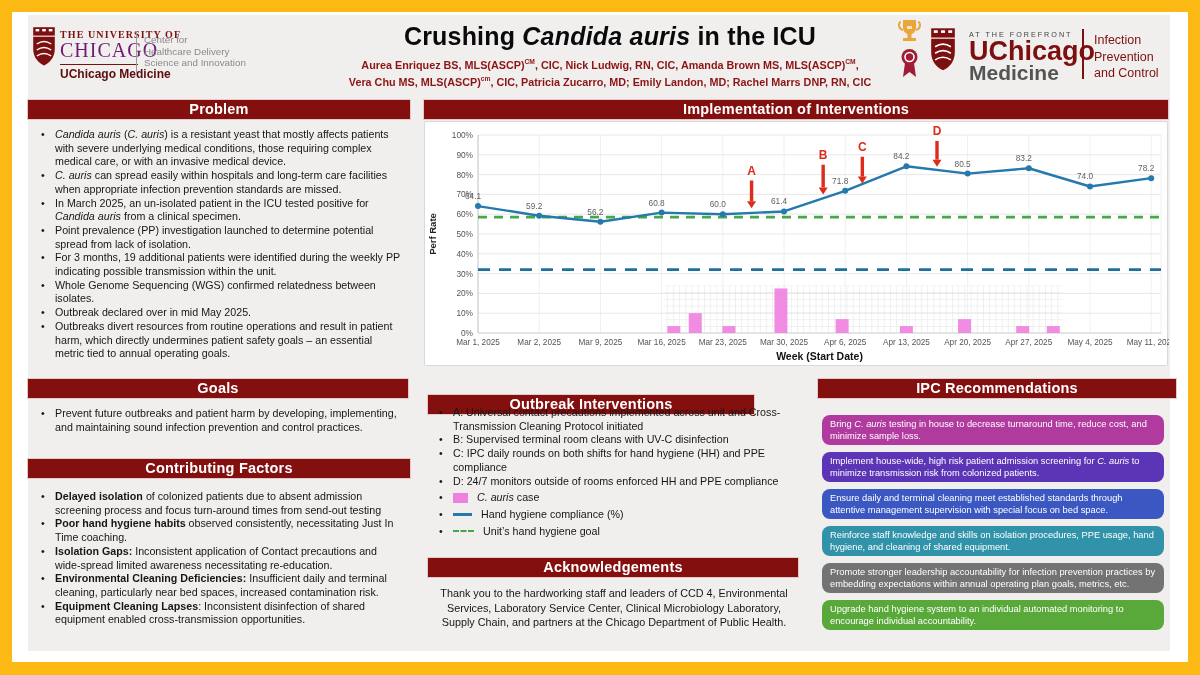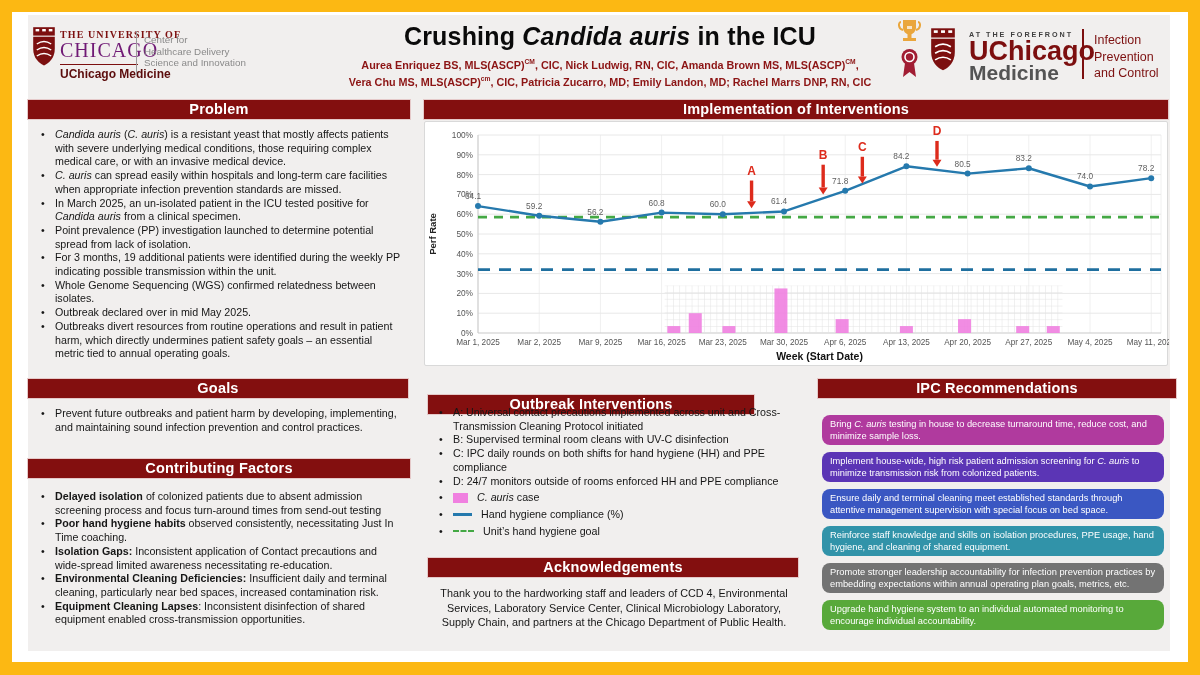--- a/index.html
+++ b/index.html
@@ -23,21 +23,21 @@
   .univ-rule{border-top:1.5px solid #7c0f0f;margin:2px 0 2px 0;width:78px;}
   .univ-l3{font-size:12px;font-weight:700;color:#5b0c0c;}
   .vdiv{width:1px;background:#9a9a9a;}
   .chds{font-size:9.8px;color:#8a8a8a;line-height:11.5px;font-weight:500;}
 
   .title-wrap{text-align:center;color:#0a0a0a;}
   .title{font-size:25px;font-weight:700;letter-spacing:0.2px;}
   .title .it{font-style:italic;}
   .authors{font-size:10.8px;font-weight:700;color:var(--authors);line-height:13.5px;margin-top:4px;}
 
-  .forefront{font-size:7.2px;font-weight:700;letter-spacing:2px;color:#3f3f3f;}
+  .forefront{font-size:7.2px;font-weight:400;letter-spacing:2px;color:#3f3f3f;}
   .brand1{font-size:27px;font-weight:700;color:#7c0f0f;line-height:21px;margin-top:2px;}
   .brand2{font-size:21px;font-weight:700;color:#545454;line-height:21px;}
   .mdiv{width:2px;background:#7c0f0f;}
   .dept{font-size:12.5px;color:#7c1010;line-height:16.5px;font-weight:500;}
 
   
   .bar{background:var(--maroon);color:#fff;font-weight:700;font-size:14.5px;text-align:center;
        line-height:19px;height:19px;letter-spacing:0.2px;box-shadow:0 0 0 1px #e5c9c9;}
   .body-txt{font-size:10.7px;color:#161616;line-height:13.7px;}
   .bullet{display:flex;}

